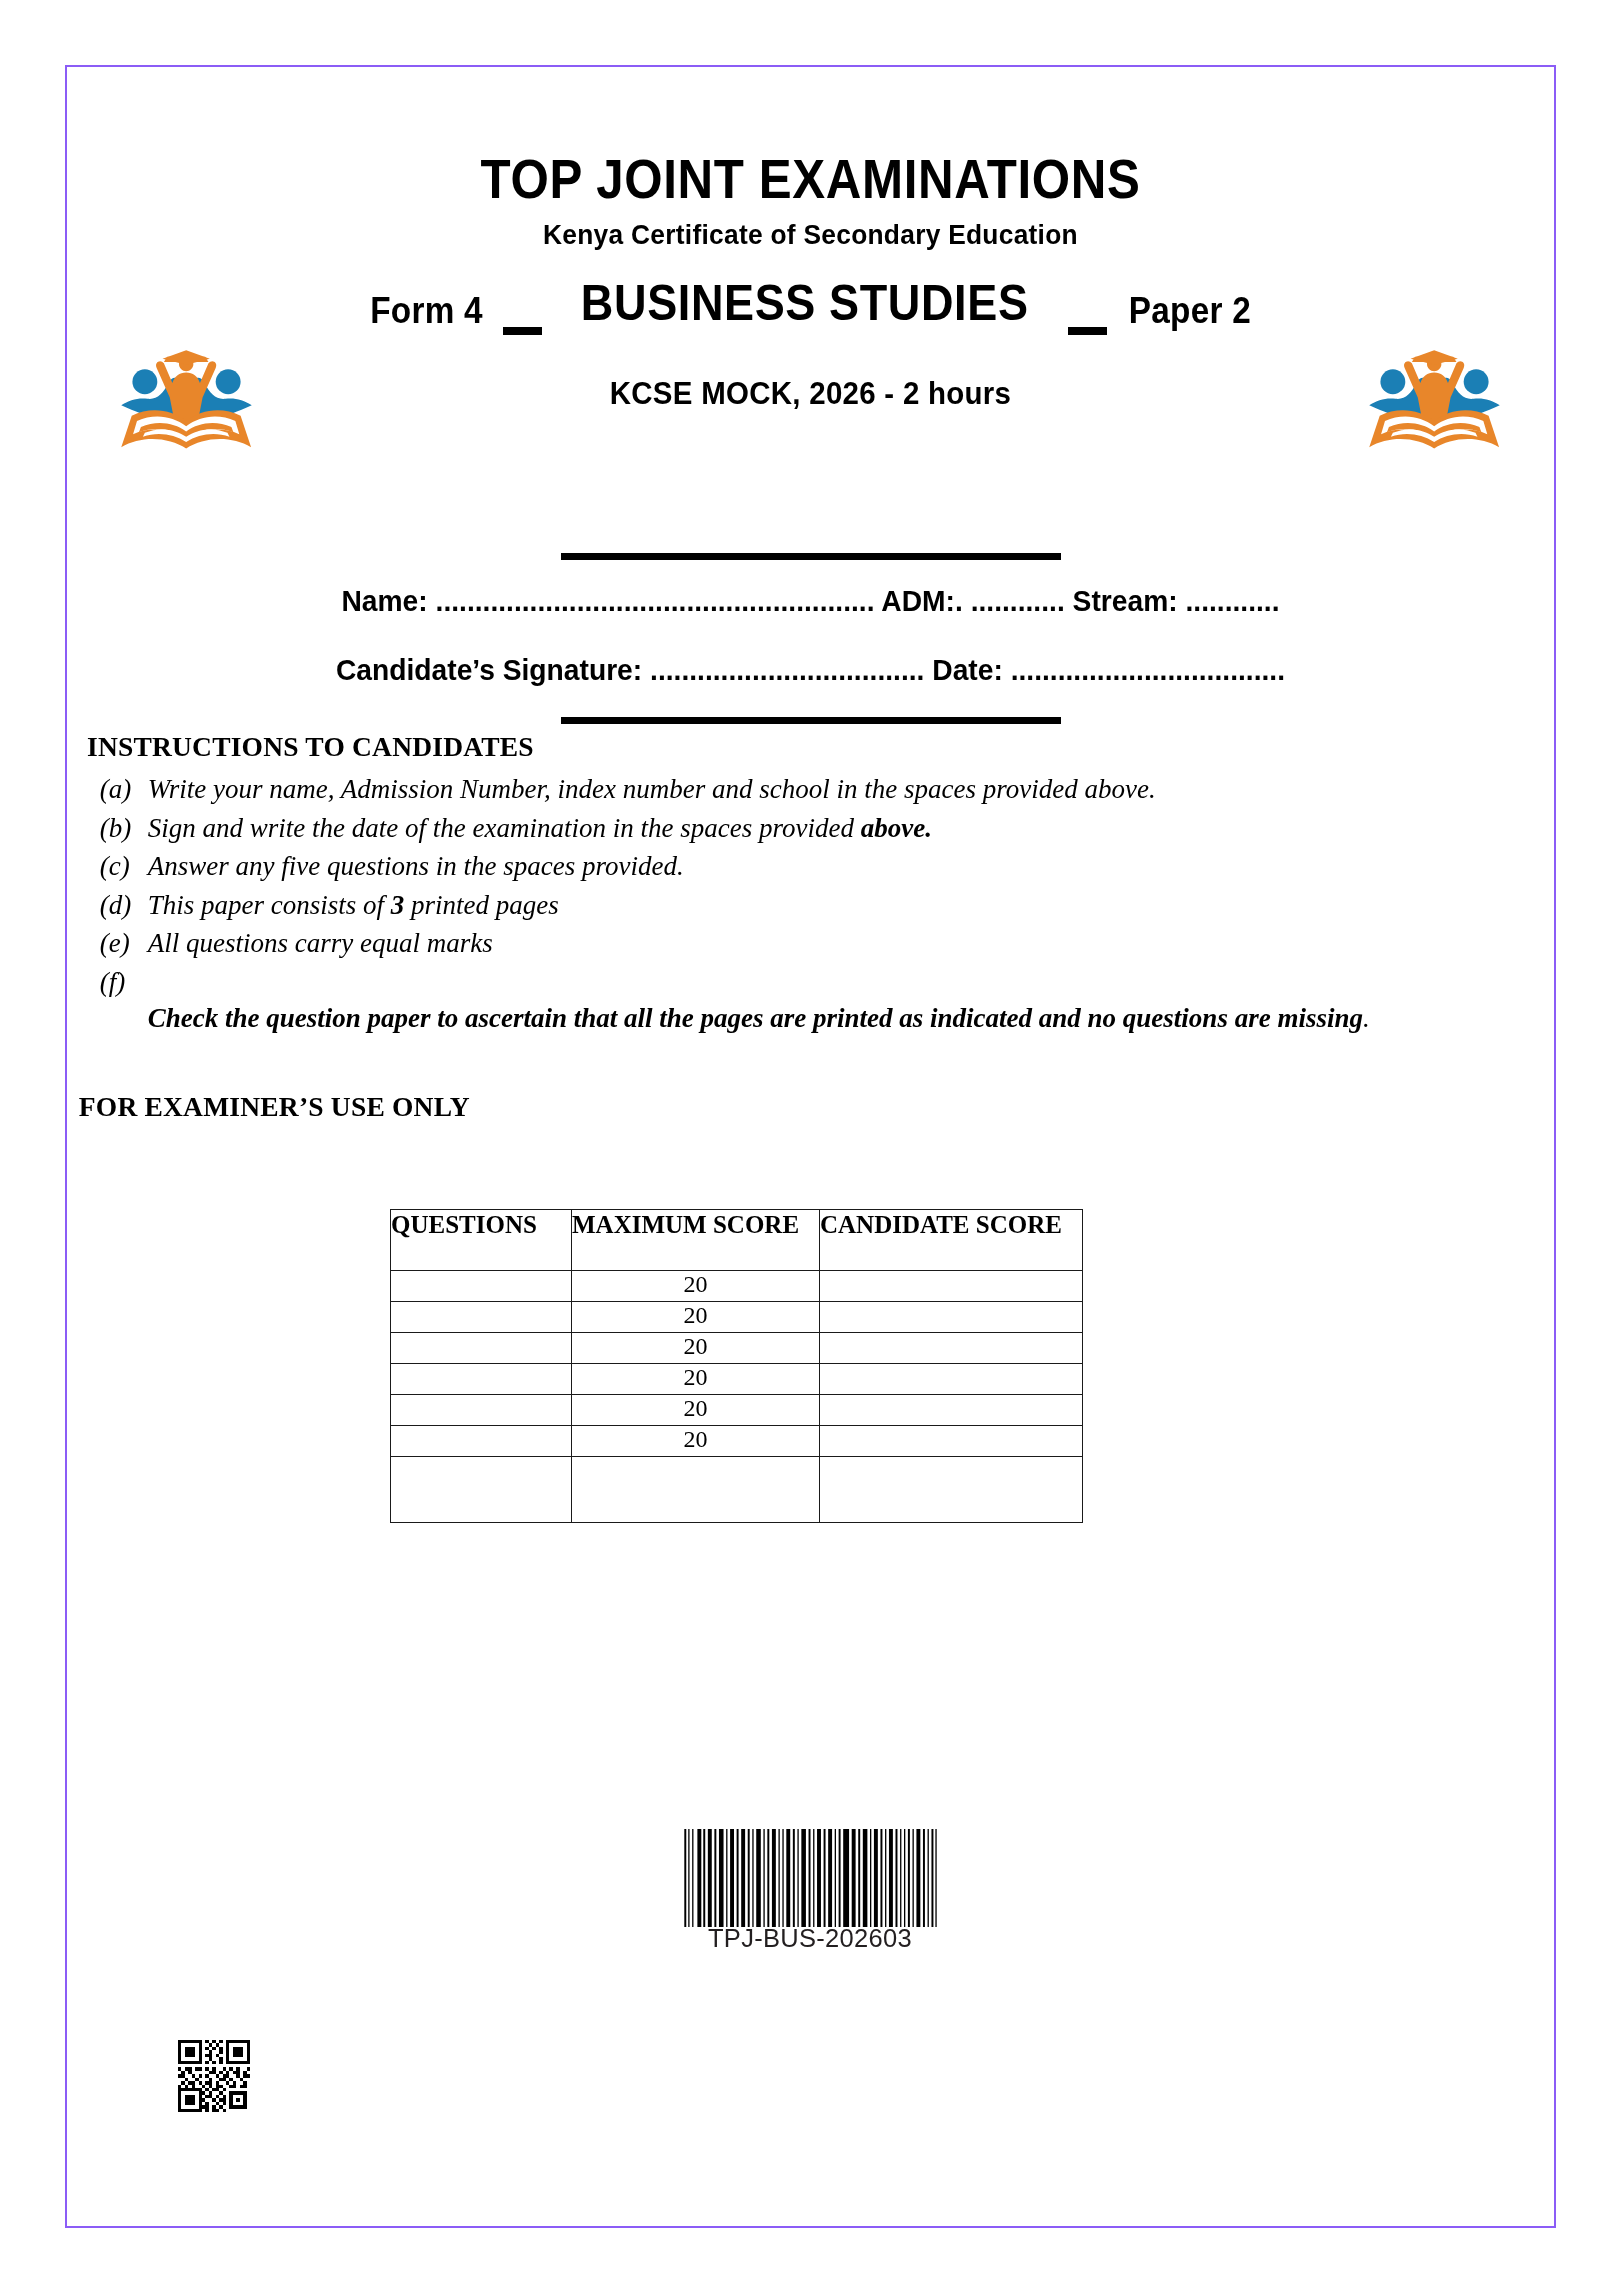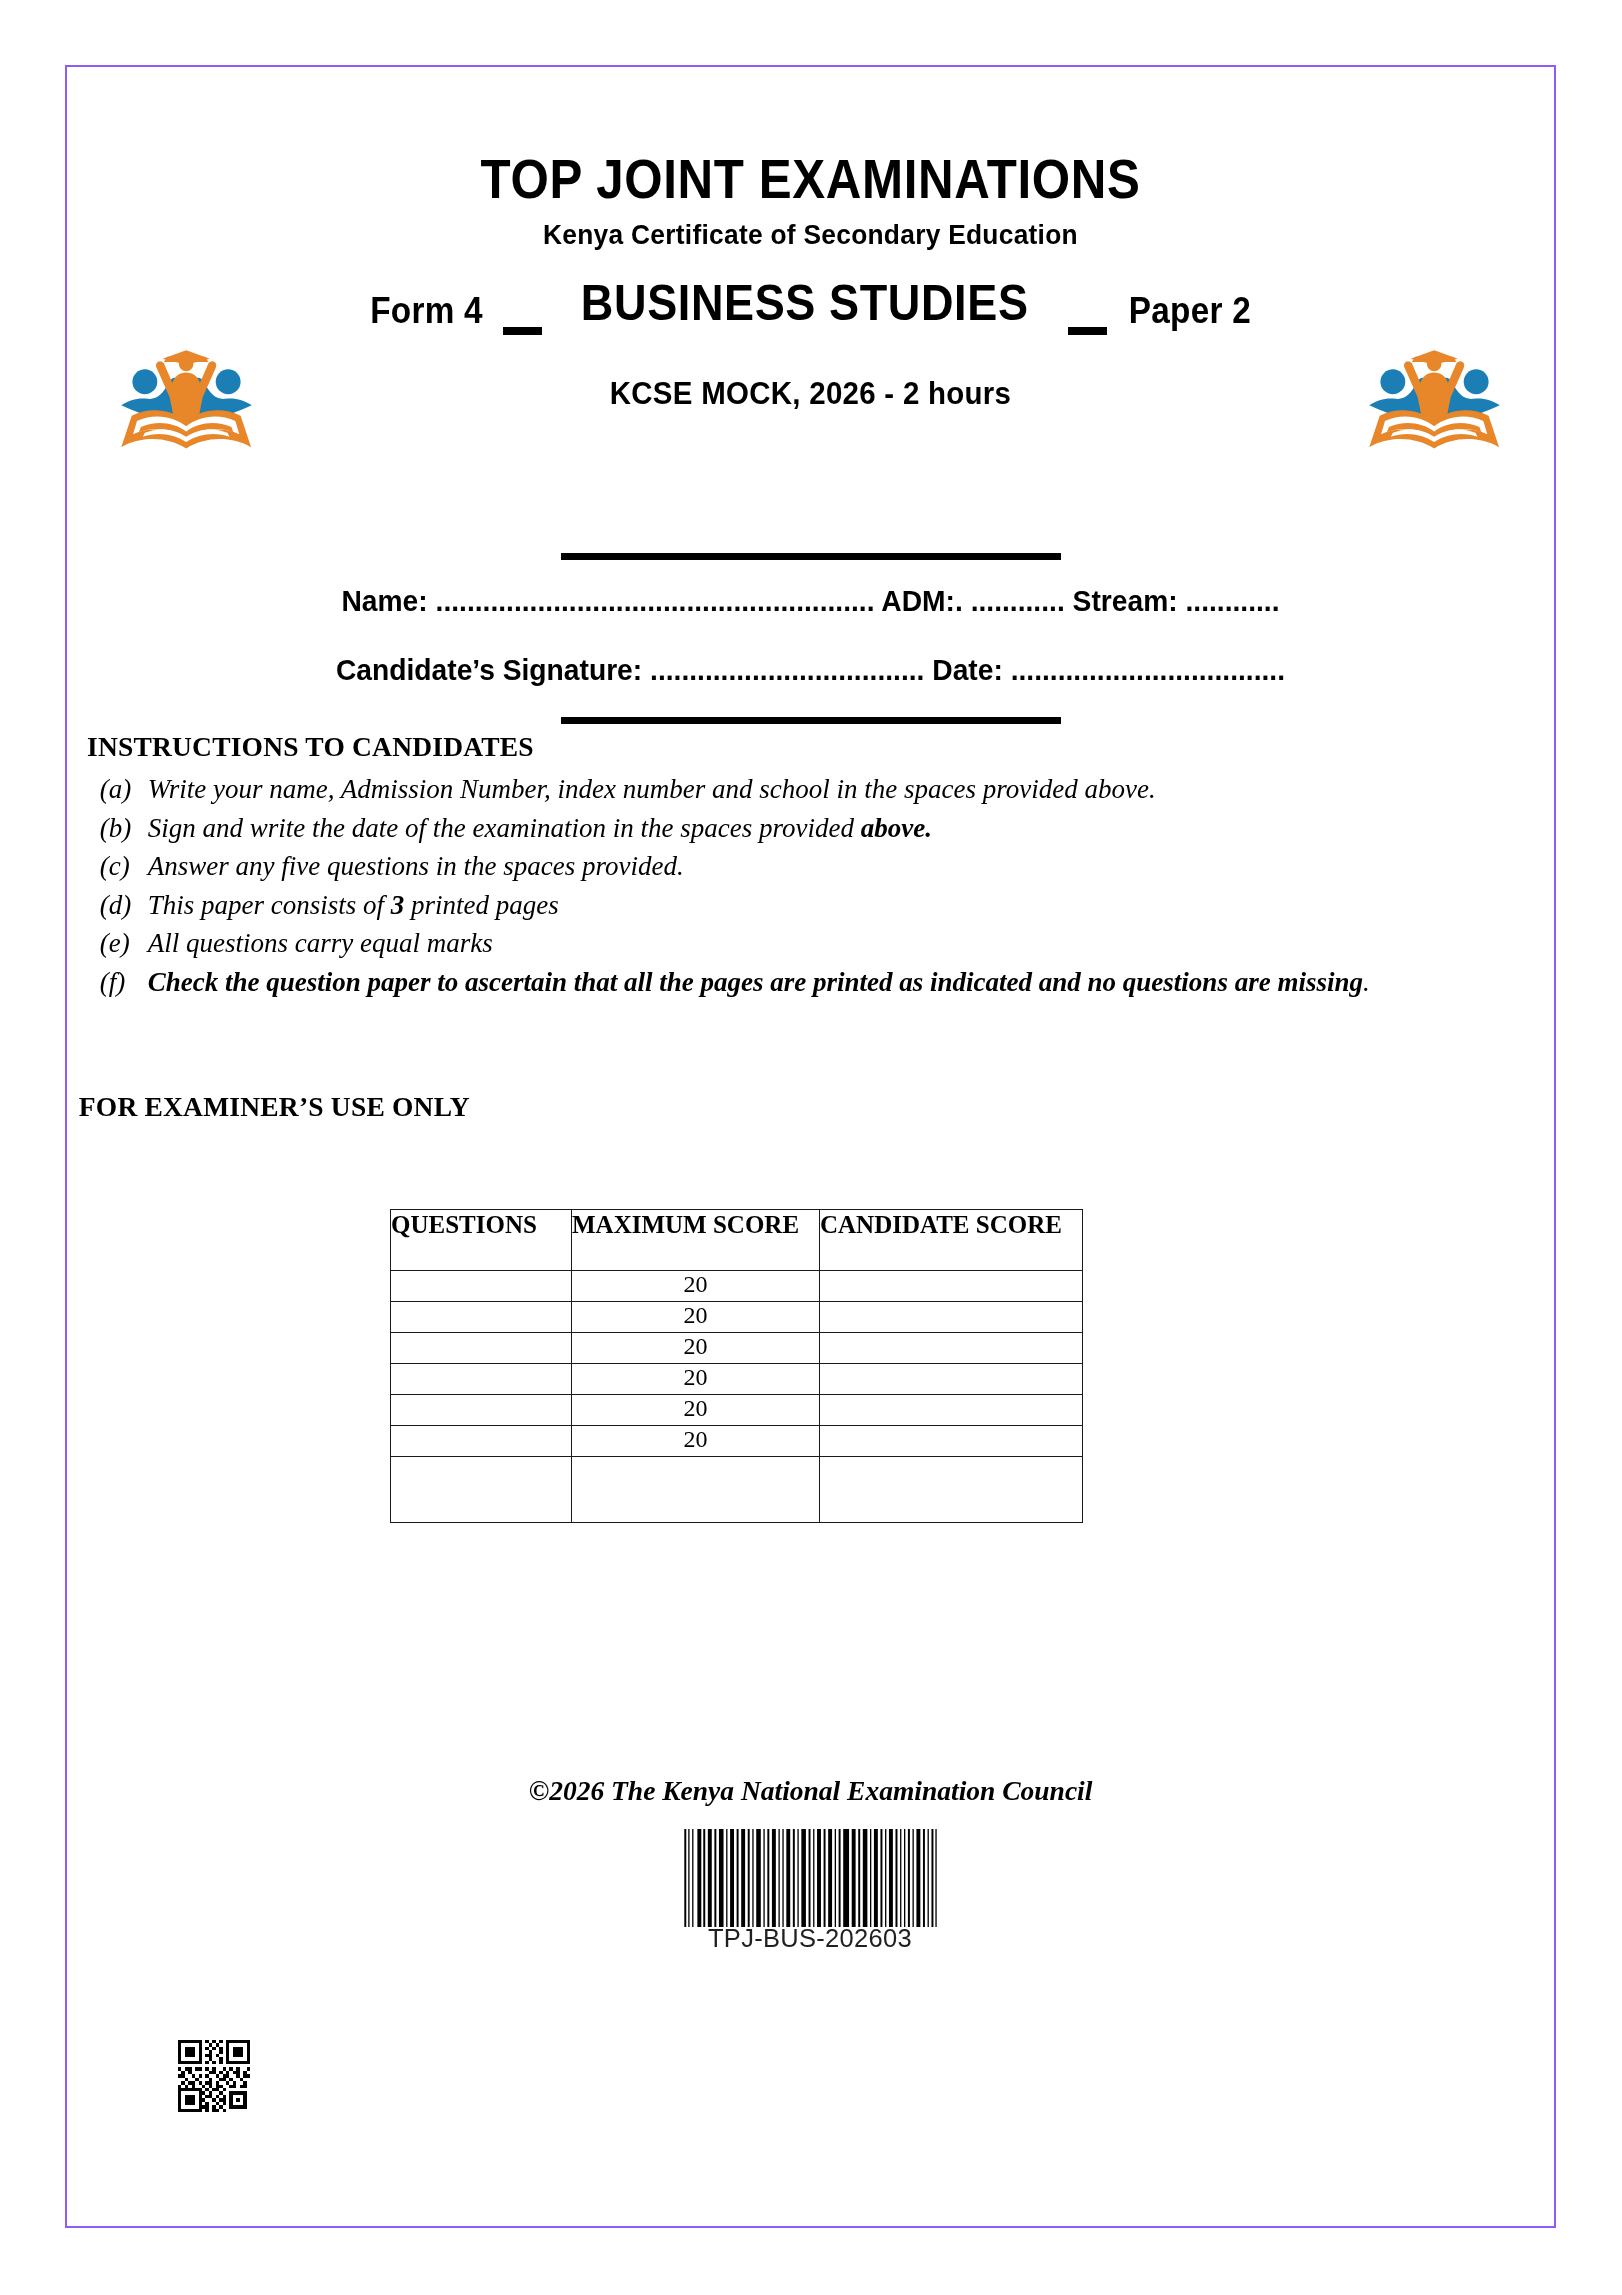--- a/index.html
+++ b/index.html
@@ -194,21 +194,21 @@
     width: 69px;
     flex: 0 0 69px;
     padding-left: 21px;
     box-sizing: border-box;
   }
   .instr-text {
     flex: 1 1 auto;
     padding-right: 19.6px;
   }
   .instr-text b { font-weight: bold; }
-  .instr-item.bold .instr-text { font-weight: bold; }
+  .instr-item.bold .instr-text { font-weight: bold; margin-top: 36px; }
 
   
   .score-table-wrap {
     position: absolute;
     left: 323px;
     top: 1142px;
   }
   table.score-table {
     border-collapse: collapse;
     font-family: "Liberation Serif", serif;
@@ -438,21 +438,20 @@
           </tr>
           <tr>
             <td class="total-spacer"></td>
             <td class="total-spacer"></td>
             <td class="total-cell"></td>
           </tr>
         </tbody>
       </table>
     </div>
 
-    <div class="copyright">©2026 The Kenya National Examination Council</div>
 
     <div class="barcode-block">
       <svg class="barcode-bars" viewBox="0 0 390 150" preserveAspectRatio="none">
         <g fill="#000000">
           <rect x="2" y="0" width="3" height="150"></rect>
           <rect x="8" y="0" width="2" height="150"></rect>
           <rect x="14" y="0" width="2" height="150"></rect>
           <rect x="22" y="0" width="6" height="150"></rect>
           <rect x="31" y="0" width="3" height="150"></rect>
           <rect x="38" y="0" width="6" height="150"></rect>

